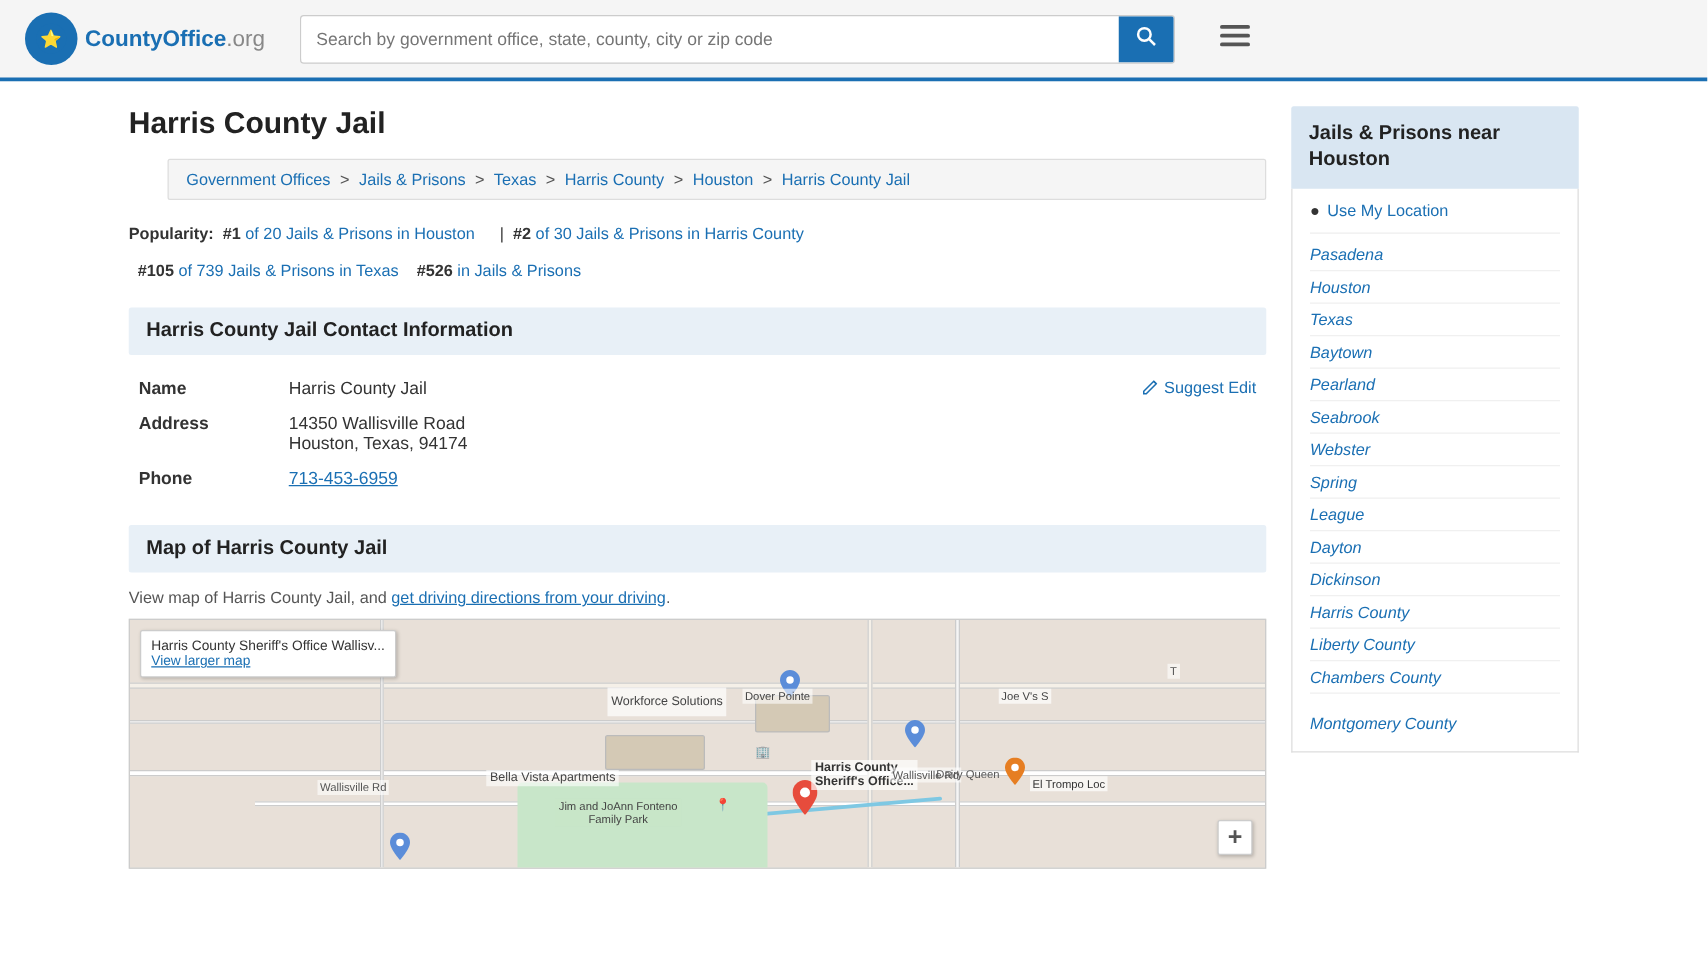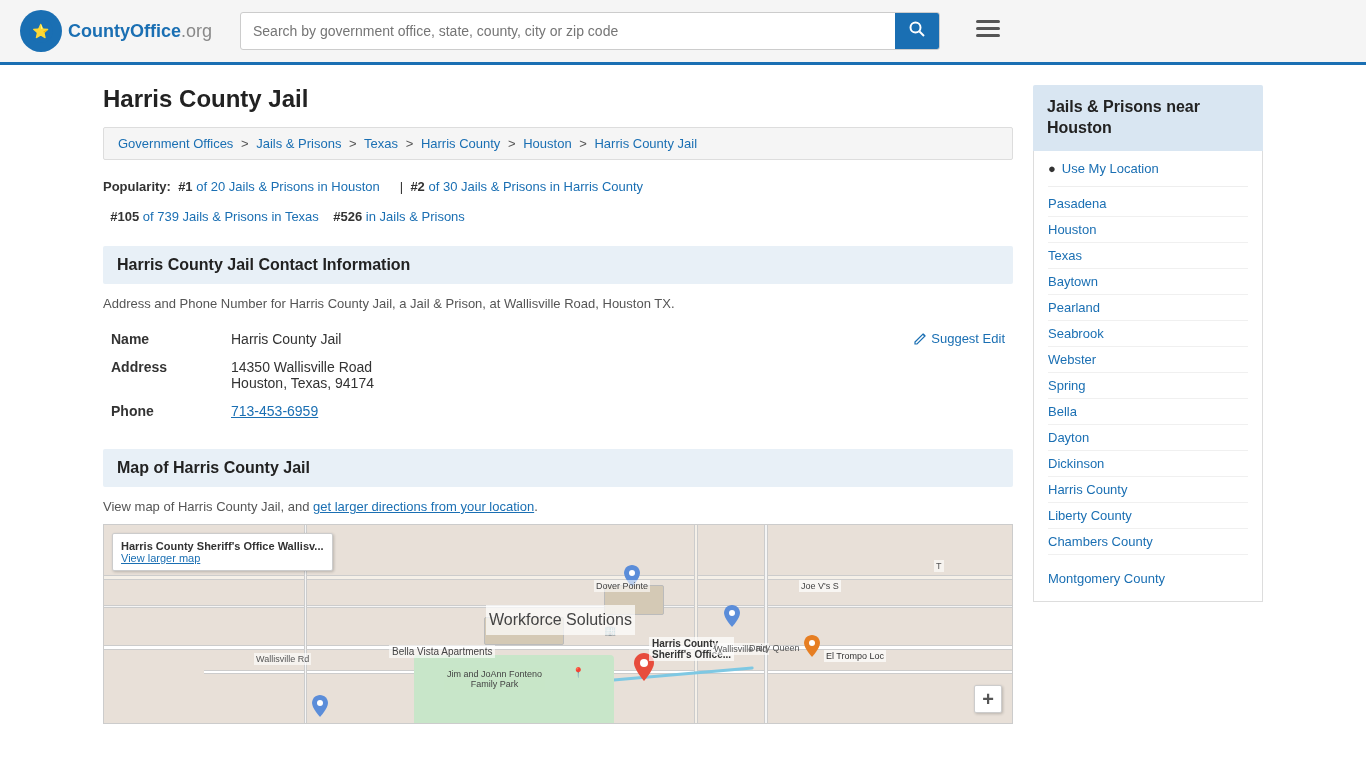--- a/index.html
+++ b/index.html
@@ -101,20 +101,21 @@
 
     
     .breadcrumb {
       background: #f5f5f5;
       border: 1px solid #ddd;
       padding: 8px 14px;
       font-size: 13px;
       color: #555;
       margin-bottom: 16px;
       border-radius: 2px;
+      margin-left: 31px;
     }
     .breadcrumb a {
       color: #1a6fb3;
       text-decoration: none;
     }
     .breadcrumb span { color: #555; margin: 0 4px; }
 
     
     .popularity-section {
       margin-bottom: 18px;
@@ -222,21 +223,21 @@
     .map-info-box {
       position: absolute;
       top: 8px; left: 8px;
       background: white;
       border: 1px solid #ccc;
       border-radius: 2px;
       padding: 6px 8px;
       font-size: 11px;
       box-shadow: 1px 1px 3px rgba(0,0,0,0.2);
     }
-    .map-info-box .title { font-weight: bold; color: #333; }
+    .map-info-box .title { font-weight: normal; color: #333; }
     .map-info-box .link { color: #1a6fb3; text-decoration: underline; cursor: pointer; font-size: 11px; }
     .map-zoom-btn {
       position: absolute;
       bottom: 10px;
       right: 10px;
       width: 28px;
       height: 28px;
       background: white;
       border: 1px solid #ccc;
       border-radius: 2px;
@@ -284,20 +285,21 @@
       border-top: 1px solid #eee;
       margin: 4px 0;
     }
     .sidebar-link {
       display: block;
       color: #1a6fb3;
       text-decoration: none;
       font-size: 13px;
       padding: 5px 0;
       border-bottom: 1px solid #f0f0f0;
+      font-style: italic;
     }
     .sidebar-link:last-child { border-bottom: none; margin-top: 11px; }
   </style>
 </head>
 <body>
 
 <header class="header">
   <div class="logo-area">
     <div class="logo-icon">
       <svg width="26" height="26" viewBox="0 0 26 26" fill="none">
@@ -352,21 +354,20 @@
         <span>| &nbsp;<strong>#2</strong>&nbsp;<a href="#">of 30 Jails &amp; Prisons in Harris County</a></span>
       </div>
       <div class="pop-row2">
         <span>&nbsp;&nbsp;<strong>#105</strong>&nbsp;<a href="#">of 739 Jails &amp; Prisons in Texas</a>&nbsp;&nbsp;&nbsp;
         <strong>#526</strong>&nbsp;<a href="#">in Jails &amp; Prisons</a></span>
       </div>
     </div>
 
     <div class="contact-section">
       <div class="section-header">Harris County Jail Contact Information</div>
-      <p class="contact-desc">Address and Phone Number for Harris County Jail, a Jail &amp; Prison, at Wallisville Road, Houston TX.</p>
       <table class="contact-table">
         <tbody>
             <tr>
           <td class="label-col">Name</td>
           <td class="value-col">
             <span>Harris County Jail</span>
             <button class="suggest-edit-btn">
               <svg width="14" height="14" viewBox="0 0 14 14" fill="none">
                     <path d="M2 10L10 2L12 4L4 12L2 12Z" stroke="#1a6fb3" stroke-width="1.2" fill="none"></path>
                     <path d="M10 2L12 4" stroke="#1a6fb3" stroke-width="1.2"></path>
@@ -388,21 +389,21 @@
             <a href="#">713-453-6959</a>
           </td>
         </tr>
       </tbody>
         </table>
     </div>
 
     <div class="map-section">
       <div class="section-header">Map of Harris County Jail</div>
       <p class="map-desc">
-        <span>View map of Harris County Jail, and</span>&nbsp;<a href="#">get larger directions from your location</a><span>.</span>
+        <span>View map of Harris County Jail, and</span>&nbsp;<a href="#">get driving directions from your driving</a><span>.</span>
       </p>
       <div class="map-container">
 
         <div class="map-overlay"></div>
 
         <div class="road-h" style="top:50px; left:0; right:0; height:5px; background:#f5f0e8;"></div>
         <div class="road-h" style="top:120px; left:0; right:0; height:5px; background:#fff;"></div>
         <div class="road-h" style="top:145px; left:100px; right:0; height:4px; background:#fff;"></div>
         <div class="road-h" style="top:80px; left:0; right:0; height:3px; background:#f5f5f5;"></div>
 
@@ -453,21 +454,21 @@
         <div style="position:absolute; top:170px; left:208px;">
           <svg width="16" height="22" viewBox="0 0 16 22">
               <path d="M8 0C3.6 0 0 3.6 0 8c0 5.3 8 14 8 14s8-8.7 8-14C16 3.6 12.4 0 8 0z" fill="#5b8dd9"></path>
               <circle cx="8" cy="8" r="3" fill="white"></circle>
             </svg>
         </div>
 
         <div style="position:absolute; top:100px; left:500px; font-size:10px; color:#555;">🏢</div>
         <div style="position:absolute; top:142px; left:468px; font-size:10px; color:#555;">📍</div>
 
-        <div style="position:absolute; top:80px; left:382px; font-size:16px; color:#444; background:rgba(255,255,255,0.7); padding:6px 3px;">Workforce Solutions</div>
+        <div style="position:absolute; top:54px; left:382px; font-size:10px; color:#444; background:rgba(255,255,255,0.7); padding:6px 3px;">Workforce Solutions</div>
         <div style="position:absolute; top:120px; left:285px; font-size:10px; color:#444; background:rgba(255,255,255,0.6); padding:1px 3px;">Bella Vista Apartments</div>
         <div style="position:absolute; top:143px; left:340px; font-size:9px; color:#444; background:rgba(200,230,200,0.7); padding:1px 3px; text-align:center;">Jim and JoAnn Fonteno<br>Family Park</div>
         <div style="position:absolute; top:112px; left:545px; font-size:10px; color:#333; font-weight:bold; background:rgba(255,255,255,0.7); padding:1px 3px;">Harris County<br>Sheriff's Office...</div>
         <div style="position:absolute; top:55px; left:490px; font-size:9px; color:#444; background:rgba(255,255,255,0.6); padding:1px 2px;">Dover Pointe</div>
         <div style="position:absolute; top:55px; left:695px; font-size:9px; color:#444; background:rgba(255,255,255,0.7); padding:1px 2px;">Joe V's S</div>
         <div style="position:absolute; top:118px; left:608px; font-size:9px; color:#555; background:rgba(255,255,255,0.6); padding:1px 2px;">Wallisville Rd</div>
         <div style="position:absolute; top:128px; left:150px; font-size:9px; color:#555; background:rgba(255,255,255,0.6); padding:1px 2px;">Wallisville Rd</div>
         <div style="position:absolute; top:118px; left:645px; font-size:9px; color:#555;">Dairy Queen</div>
         <div style="position:absolute; top:118px; left:650px; font-size:9px; color:#555;"></div>
         <div style="position:absolute; top:125px; left:720px; font-size:9px; color:#333; background:rgba(255,255,255,0.7); padding:1px 2px;">El Trompo Loc</div>
@@ -488,21 +489,21 @@
       </button>
       <hr class="sidebar-divider">
       <a href="#" class="sidebar-link">Pasadena</a>
       <a href="#" class="sidebar-link">Houston</a>
       <a href="#" class="sidebar-link">Texas</a>
       <a href="#" class="sidebar-link">Baytown</a>
       <a href="#" class="sidebar-link">Pearland</a>
       <a href="#" class="sidebar-link">Seabrook</a>
       <a href="#" class="sidebar-link">Webster</a>
       <a href="#" class="sidebar-link">Spring</a>
-      <a href="#" class="sidebar-link">Bella</a>
+      <a href="#" class="sidebar-link">League</a>
       <a href="#" class="sidebar-link">Dayton</a>
       <a href="#" class="sidebar-link">Dickinson</a>
       <a href="#" class="sidebar-link">Harris County</a>
       <a href="#" class="sidebar-link">Liberty County</a>
       <a href="#" class="sidebar-link">Chambers County</a>
       <a href="#" class="sidebar-link">Montgomery County</a>
     </div>
   </div>
 </div>
 

